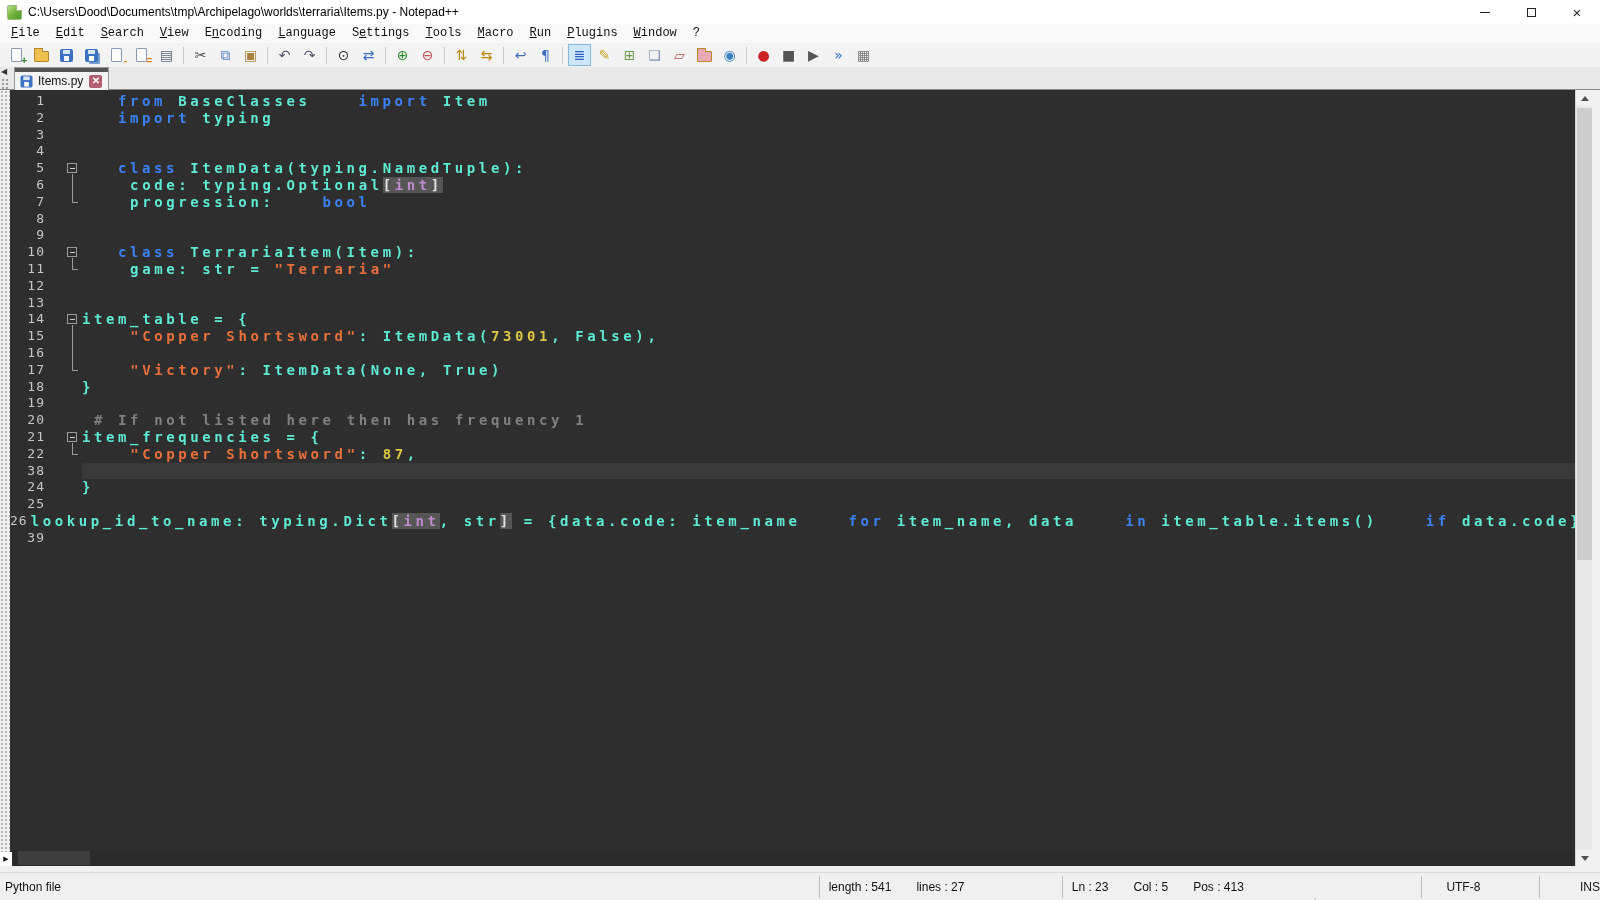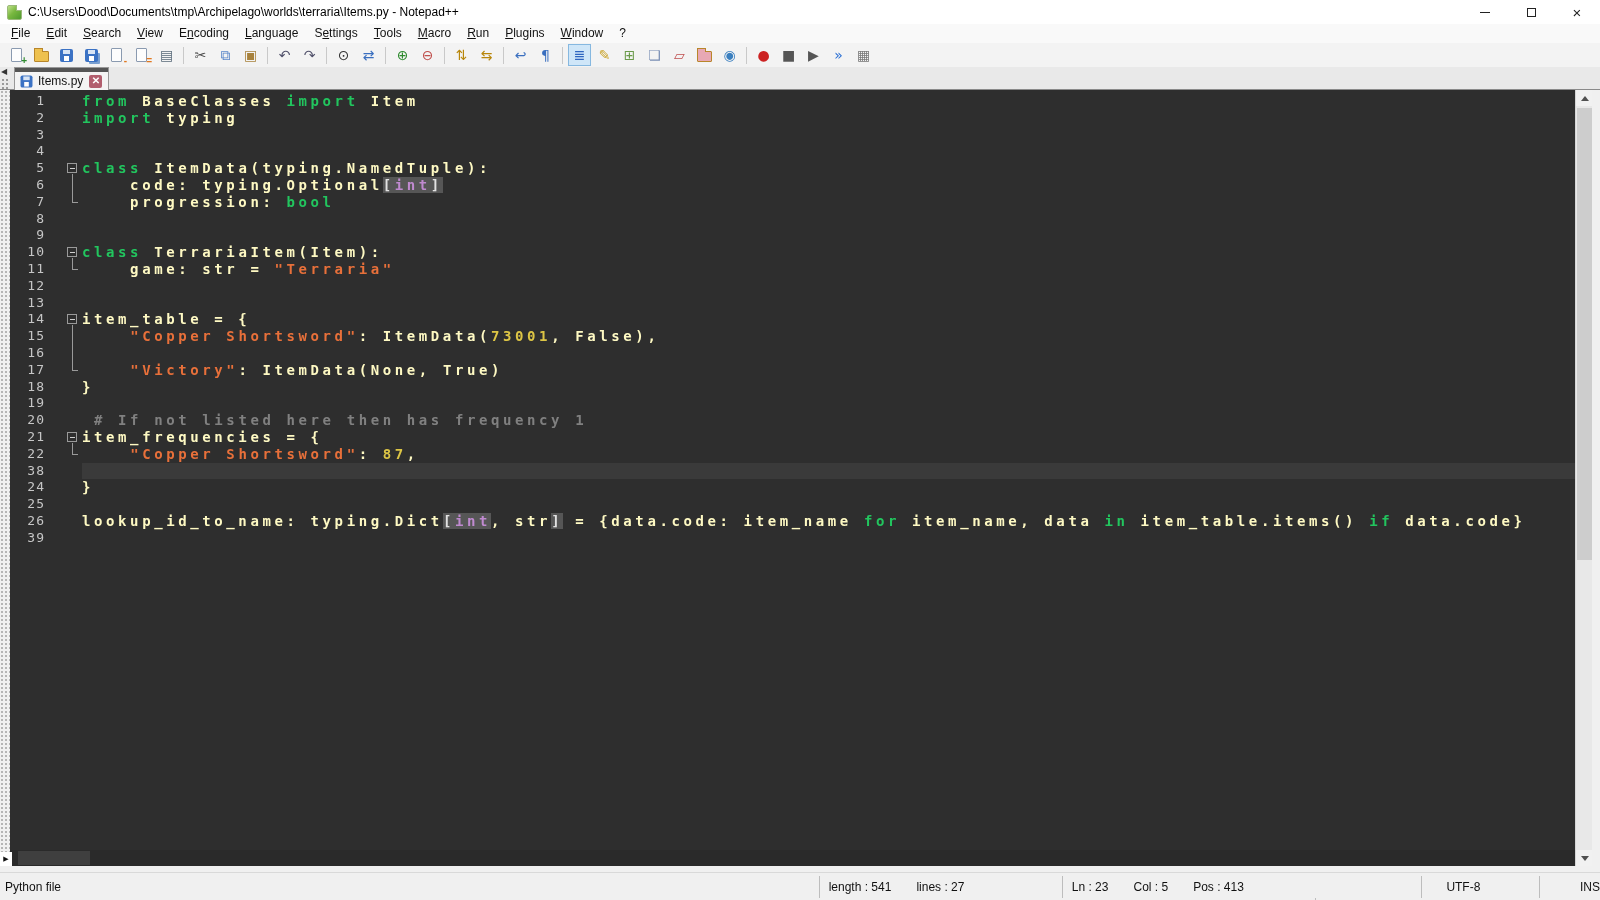--- a/index.html
+++ b/index.html
@@ -16,21 +16,21 @@
               background:#fff; border-left:1px solid #9ab87a; border-bottom:1px solid #9ab87a; }
   .title-text { font-size:12px; color:#000; }
   .win-btns { position:absolute; right:0; top:0; height:24px; display:flex; }
   .win-btn { width:46px; height:24px; display:flex; align-items:center; justify-content:center; }
   .glyph-min { width:10px; height:1px; background:#222; }
   .glyph-max { width:9px; height:9px; border:1px solid #222; }
   .glyph-close { font-size:15px; color:#222; line-height:1; font-weight:400; }
 
   
   .menubar { position:absolute; left:0; top:24px; width:1600px; height:19px; background:#f9f9f9;
-             display:flex; align-items:center; padding-left:3px; }
+             display:flex; align-items:center; padding-left:3px;font-family:Liberation Mono, monospace; }
   .menu-item { font-size:12px; color:#111; padding:0 8px; line-height:19px; }
   .menu-item u { text-decoration:underline; }
 
   
   .toolbar { position:absolute; left:0; top:43px; width:1600px; height:24px; background:#f3f3f3;
              display:flex; align-items:center; padding-left:4px; }
   .tb-btn { width:23px; height:22px; display:inline-flex; align-items:center; justify-content:center;
             margin:0 1px; position:relative; border:1px solid transparent; }
   .tb-btn.active { background:#cfe6f8; border:1px solid #86b8e0; }
   .tb-glyph { font-size:14px; line-height:1; font-family:"DejaVu Sans", sans-serif; }
@@ -75,22 +75,22 @@
   .fold { width:18px; position:relative; }
   .fbox { position:absolute; left:3px; top:3px; width:10px; height:10px; border:1px solid #9a9a9a;
           background:#2e2e2e; z-index:1; }
   .fbox::after { content:""; position:absolute; left:2px; top:4px; width:5px; height:1px; background:#d0d0d0; }
   .fstem { position:absolute; left:8px; top:14px; bottom:0; width:1px; background:#9a9a9a; }
   .fline { position:absolute; left:8px; top:0; bottom:0; width:1px; background:#9a9a9a; }
   .fend  { position:absolute; left:8px; top:0; height:9px; width:6px;
            border-left:1px solid #9a9a9a; border-bottom:1px solid #9a9a9a; }
   .code { flex:1; white-space:pre; font-size:14px; letter-spacing:3.6px; line-height:16.8px; }
   .line.current .code { background:#3a3a3a; }
-  .tk-d  { color:#fef9c3; }
-  .tk-k  { color:#22c55e; }
+  .tk-d  { color:#5eead4; }
+  .tk-k  { color:#3b82f6;margin-left:36px; }
   .tk-s  { color:#e8703a; }
   .tk-n2 { color:#ddc545; }
   .tk-c  { color:#808080; }
   .tk-h  { color:#e2e2e2; background:#565656; }
   .tk-hk { color:#c08ad0; background:#565656; }
 
   
   .vscroll { position:absolute; left:1575px; top:90px; width:17px; bottom:34px; background:#e8e8e8;
              border-left:1px solid #d5d5d5; }
   .v-up, .v-down { position:absolute; left:0; width:17px; height:16px; background:#f1f1f1;

